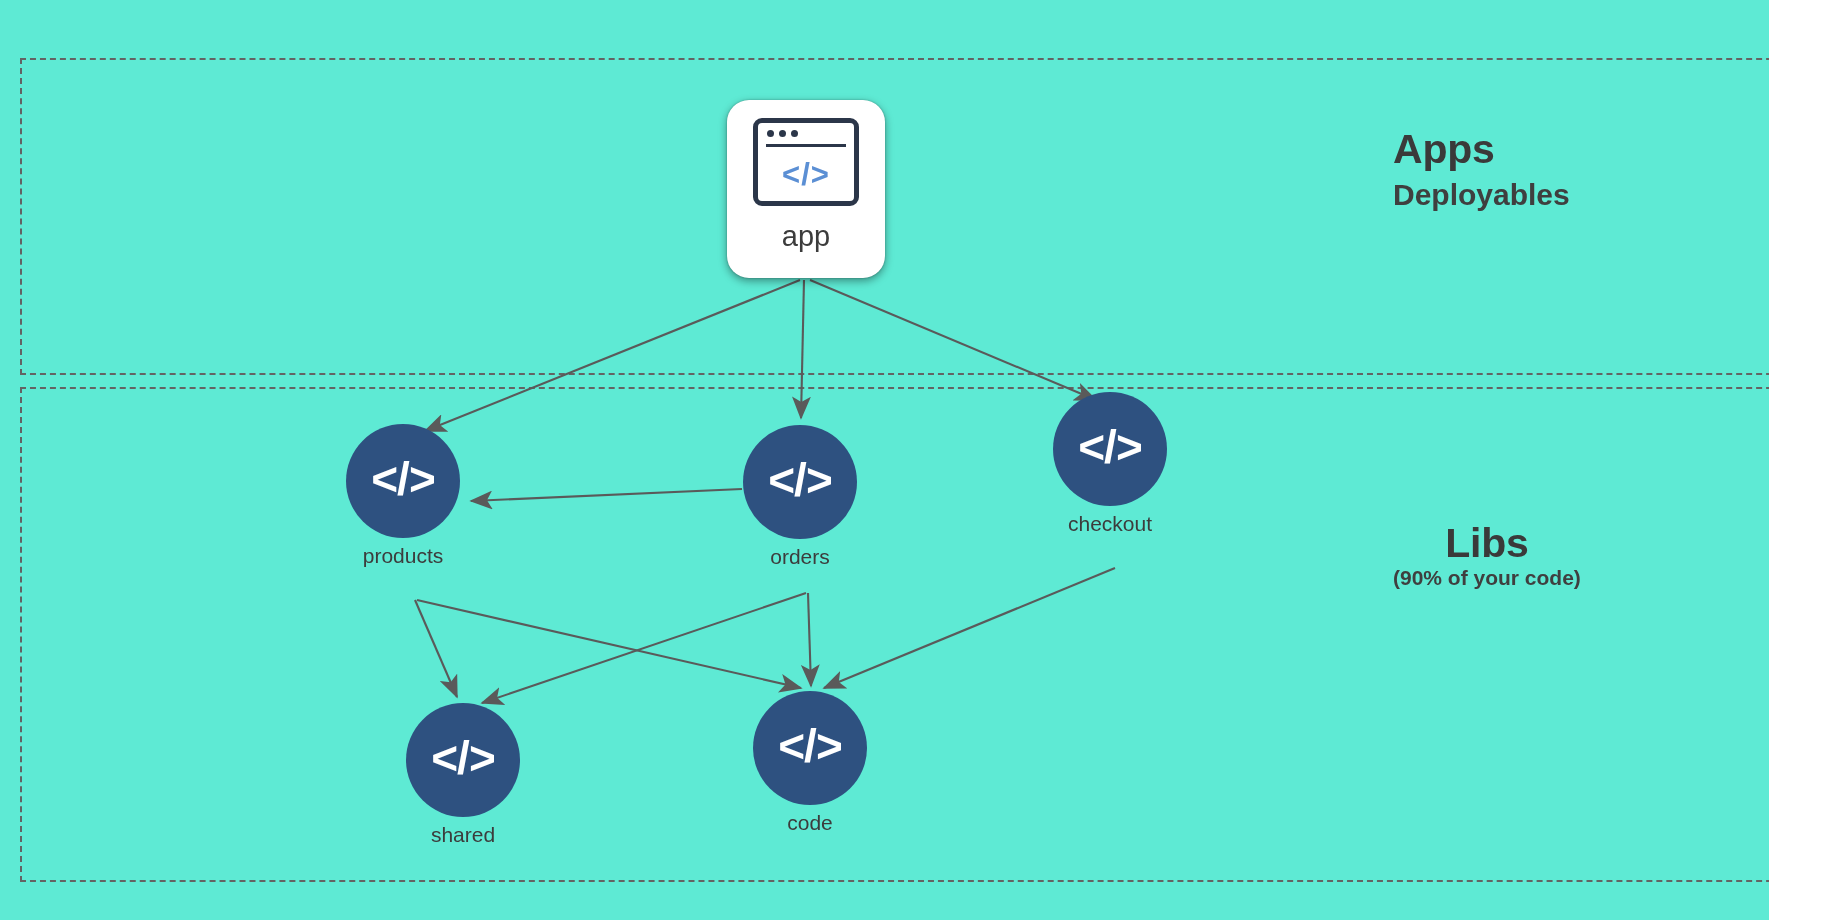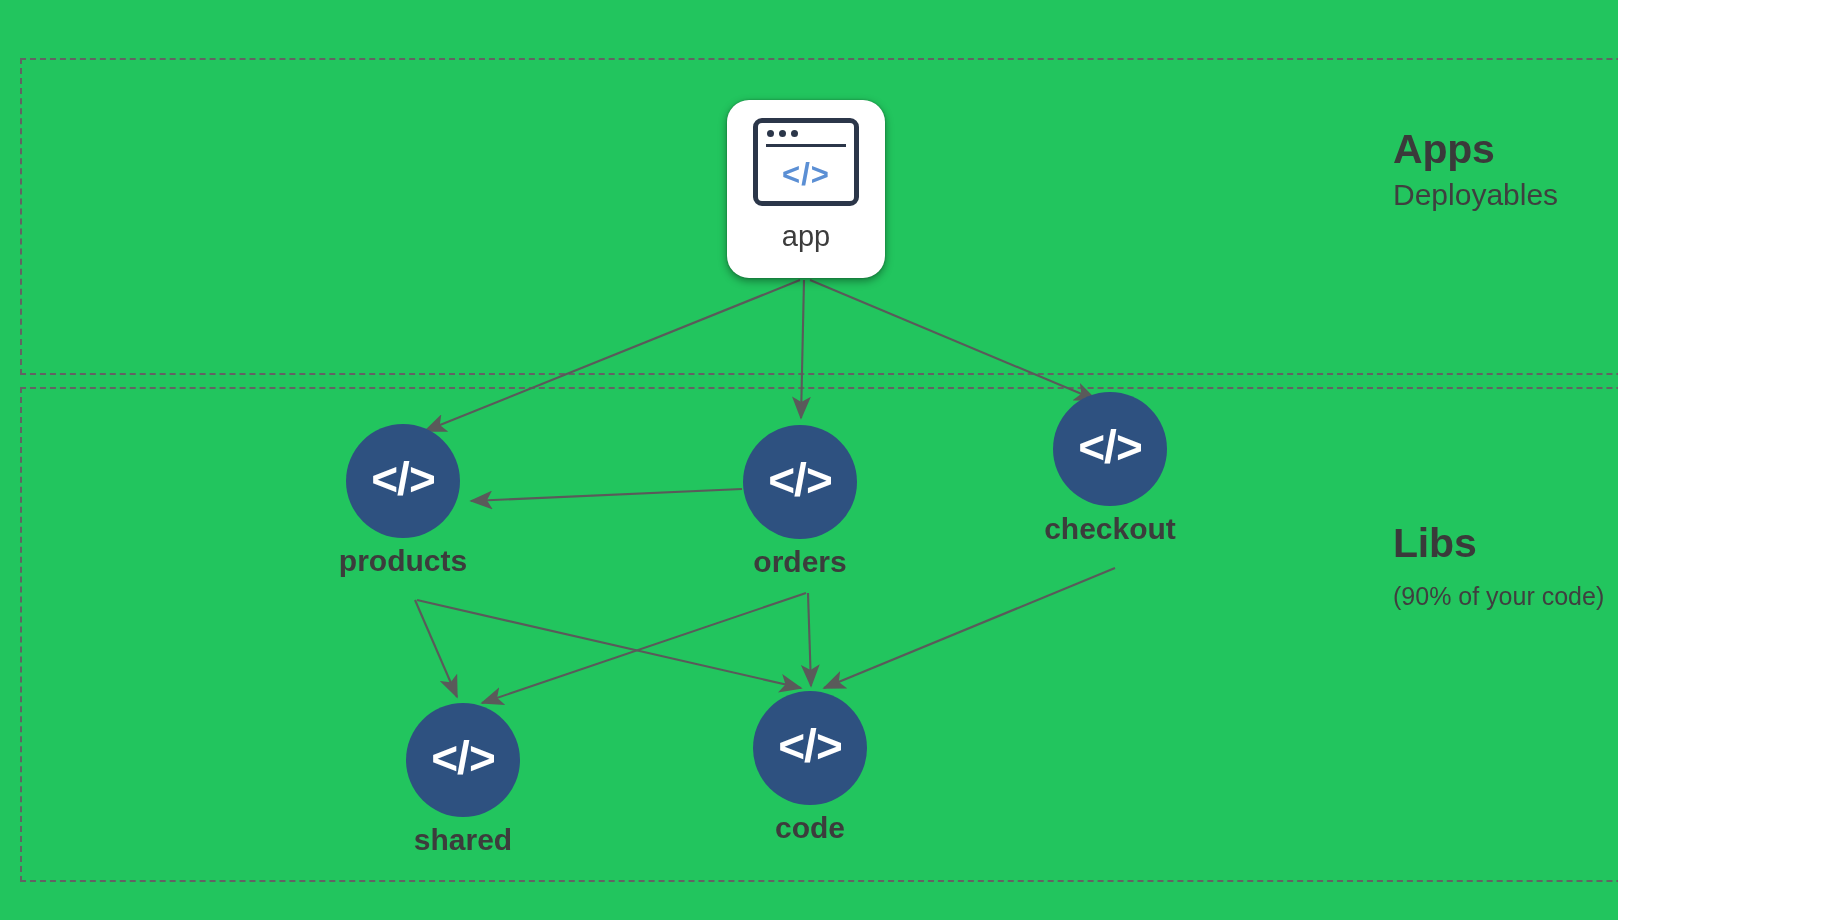--- a/index.html
+++ b/index.html
@@ -7,23 +7,23 @@
     margin: 0;
     padding: 0;
     background: #ffffff;
   }
   body {
     font-family: "Liberation Sans", sans-serif;
     -webkit-font-smoothing: antialiased;
   }
   #stage {
     position: relative;
-    width: 1618px;
+    width: 1769px;
     height: 920px;
-    background: #22c55e;
+    background: #5eead4;
     overflow: hidden;
   }
 
   
   .zone {
     position: absolute;
     border: 2px dashed #636363;
     box-sizing: border-box;
     background: transparent;
   }
@@ -48,32 +48,32 @@
   .zone-caption .zone-title {
     font-size: 41px;
     font-weight: bold;
     line-height: 1.06;
     letter-spacing: -0.2px;
     color: #3a3a3a;
     display: block;
   }
   .zone-caption .zone-sub {
     font-size: 30px;
-    font-weight: normal;
+    font-weight: bold;
     line-height: 1.2;
     color: #3f3f3f;
     display: block;
     margin-top: 6px;
   }
   .zone-caption .zone-sub.small {
-    font-size: 25px;
-    margin-top: 16px;
+    font-size: 21px;
+    margin-top: 0;
   }
   #caption-apps { left: 1393px; top: 128px; }
-  #caption-libs { left: 1393px; top: 522px; }
+  #caption-libs { left: 1393px; top: 522px; text-align: center; }
 
   
   #edges {
     position: absolute;
     left: 0;
     top: 0;
     width: 1838px;
     height: 920px;
     pointer-events: none;
   }
@@ -170,25 +170,24 @@
     color: #ffffff;
     font-size: 46px;
     font-weight: bold;
     font-family: "Liberation Sans", sans-serif;
     letter-spacing: -1px;
     line-height: 1;
     transform: translateY(-2px);
   }
   .lib-label {
     margin-top: 6px;
-    font-size: 30px;
+    font-size: 21px;
     color: #3c3c3c;
     line-height: 1.1;
     white-space: nowrap;
-    font-weight: bold;
   }
 
   #node-products { left: 346px; top: 424px; }
   #node-orders   { left: 743px; top: 425px; }
   #node-checkout { left: 1053px; top: 392px; }
   #node-shared   { left: 406px; top: 703px; }
   #node-core     { left: 753px; top: 691px; }
 </style>
 </head>
 <body>

